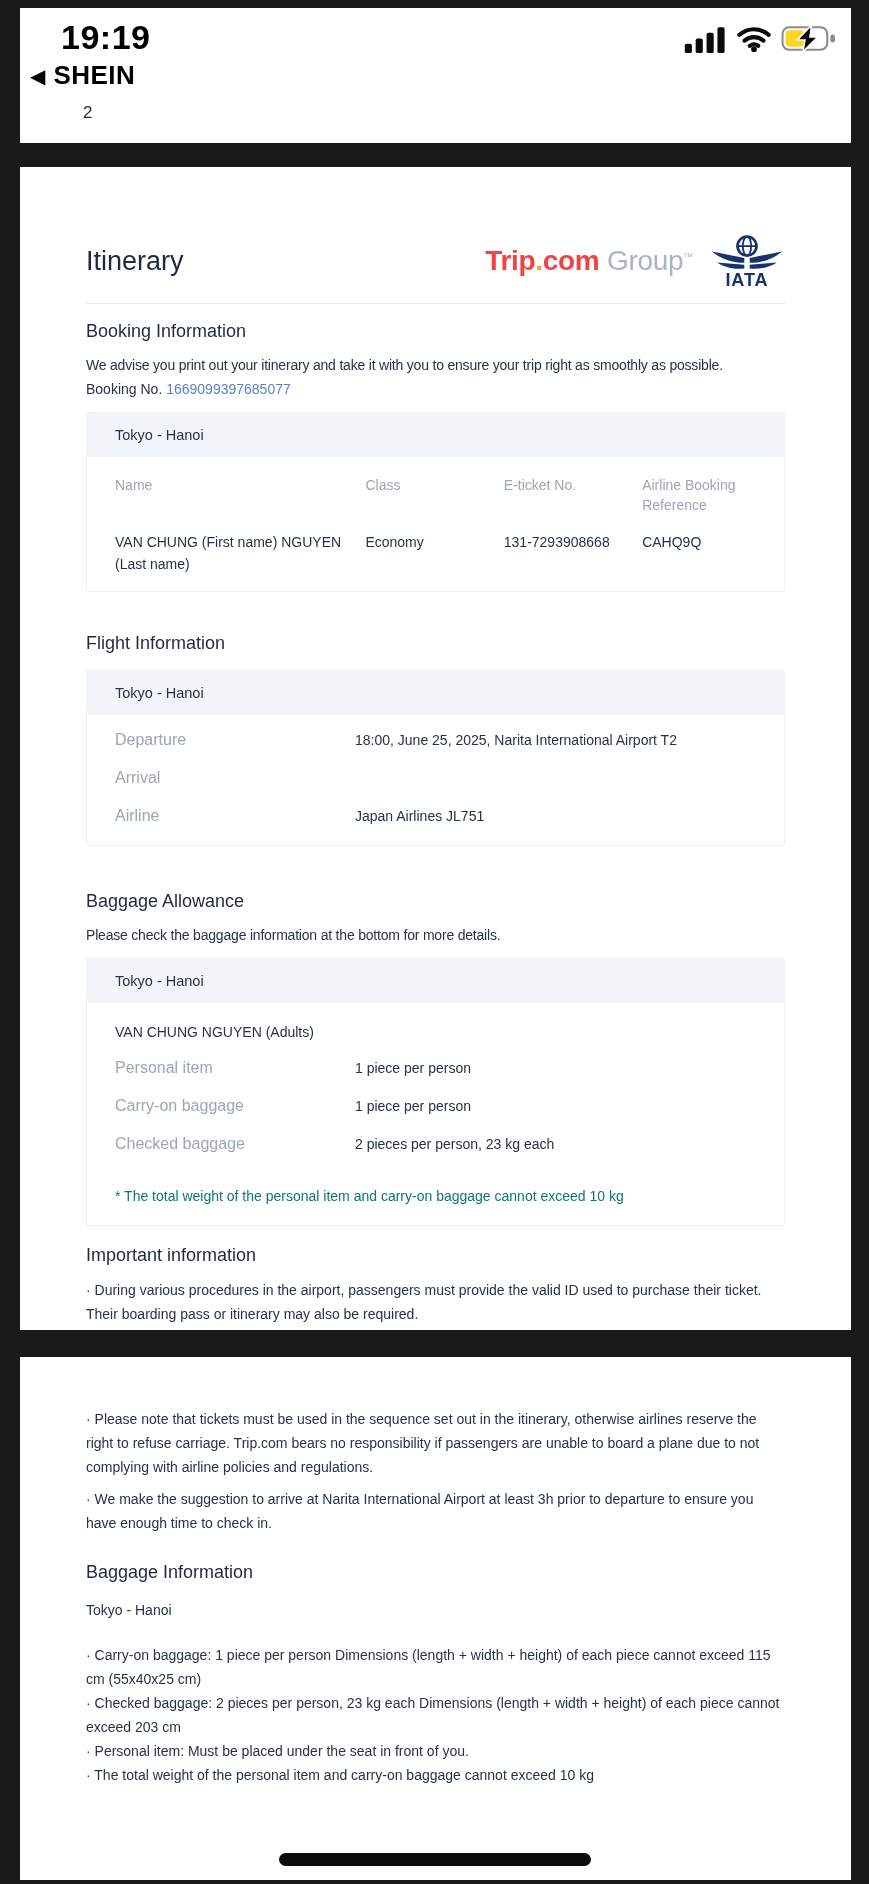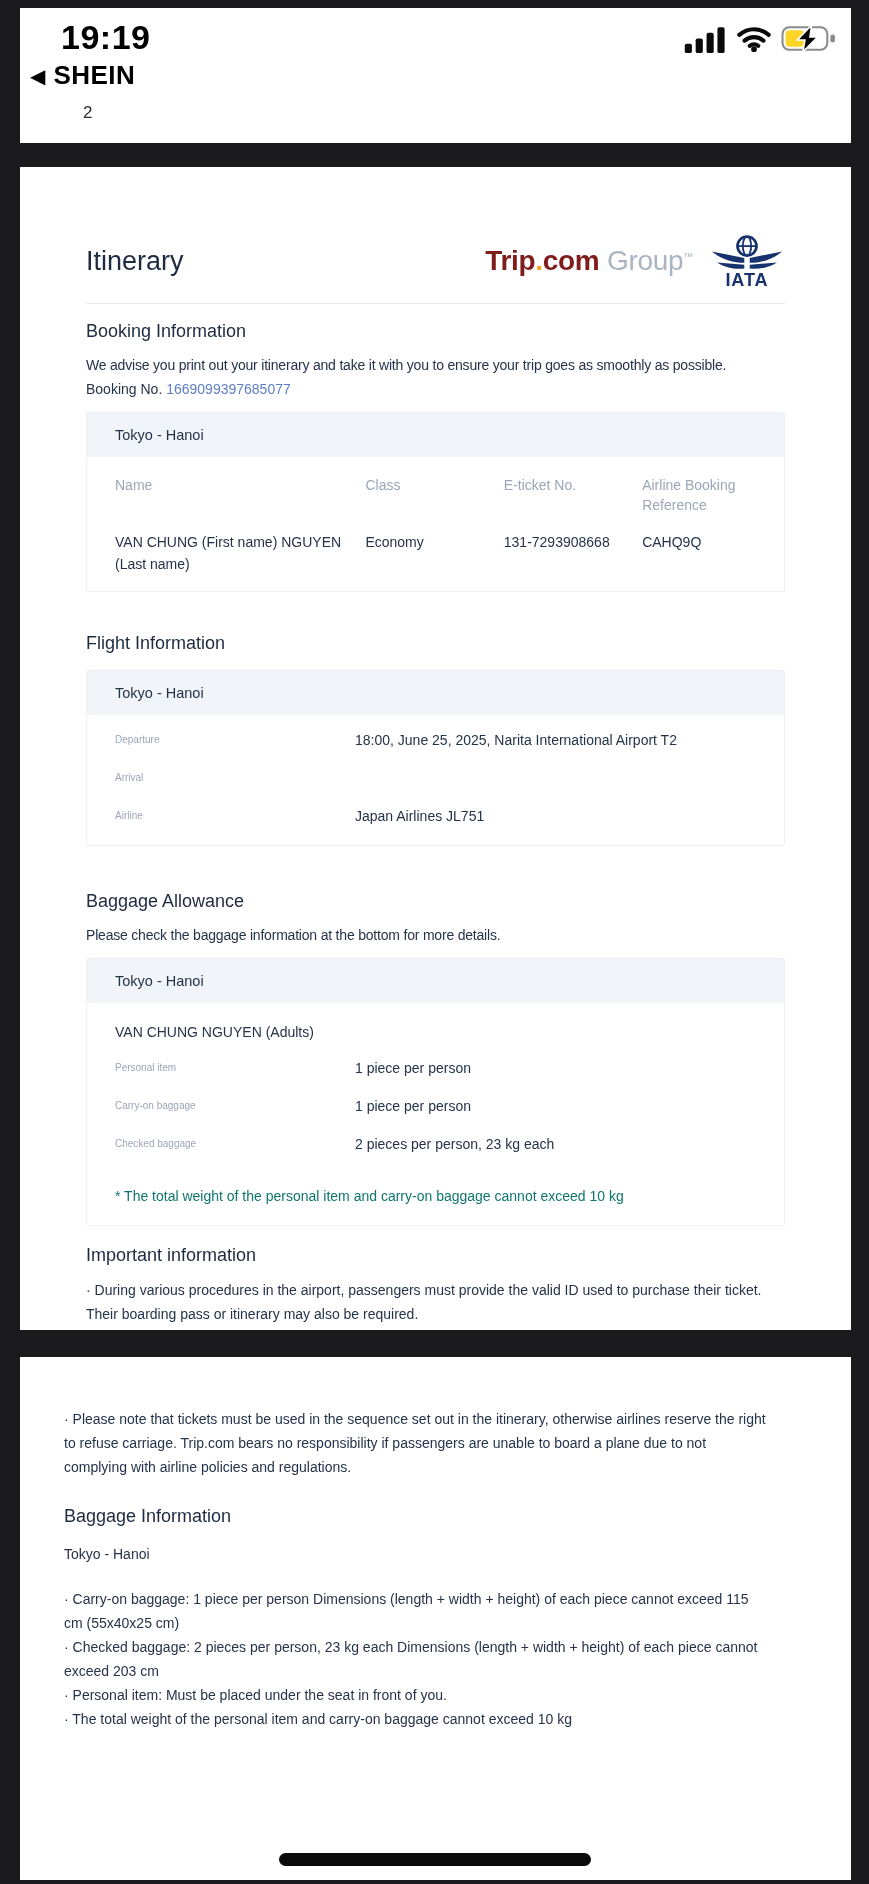--- a/index.html
+++ b/index.html
@@ -22,31 +22,31 @@
   .status-icons { position:absolute; right:13px; top:16px; display:flex;
                   align-items:center; gap:9px; }
 
   
   .page-gap-1 { height:24px; flex:none; }
   .page-gap-2 { height:27px; flex:none; }
 
   
   .page { background:#ffffff; flex:none; overflow:hidden; }
   .page1 { height:1163px; padding:68px 66px 0 66px; }
-  .page2 { flex:1; padding:50px 66px 0 44px; }
+  .page2 { flex:1; padding:50px 66px 0 66px; }
 
   .doc-text  { color:#25334a; font-size:14px; }
-  .doc-label { color:#9ba6b7; font-size:10px; }
+  .doc-label { color:#9ba6b7; font-size:16px; }
 
   
   .p1-header { display:flex; justify-content:space-between; align-items:center; height:52px; }
   .doc-title { font-size:27px; font-weight:500; color:#1d2a40; }
   .logo-cluster { display:flex; align-items:center; gap:16px; }
   .trip-logo { font-size:28px; font-weight:700; letter-spacing:-0.3px; white-space:nowrap; }
-  .t-blue  { color:#7f1d1d; }
+  .t-blue  { color:#ef4444; }
   .t-dot   { color:#f5a623; }
   .t-group { color:#a9b5c2; font-weight:400; }
   .t-tm    { color:#a9b5c2; font-size:10px; vertical-align:super; font-weight:400; }
 
   .divider { border-top:1px solid #e8e8ea; margin-top:16px; }
 
   .section-h { font-size:18px; font-weight:500; color:#1d2a40; line-height:22px; }
   .h-booking   { margin-top:16px; }
   .h-flight    { margin-top:40px; }
   .h-baggage   { margin-top:44px; }
@@ -144,21 +144,21 @@
           <path d="M45 27 L81 20 C71 28 59 32.5 45 32.5 Z" fill="#17336e"></path>
           <path d="M45 34.5 L75 32 C67 37.5 56 39.8 45 38.8 Z" fill="#17336e"></path>
           <text x="42" y="58" text-anchor="middle" font-size="20" font-weight="bold" fill="#17336e" font-family="Liberation Sans, sans-serif" letter-spacing="1">IATA</text>
         </svg>
       </div>
     </div>
 
     <div class="divider"></div>
 
     <div class="section-h h-booking">Booking Information</div>
-    <div class="advice doc-text">We advise you print out your itinerary and take it with you to ensure your trip goes as smoothly as possible.</div>
+    <div class="advice doc-text">We advise you print out your itinerary and take it with you to ensure your trip right as smoothly as possible.</div>
     <div class="booking-no-line doc-text">
       <span>Booking No.</span>
       <span class="booking-no-link">1669099397685077</span>
     </div>
 
     <div class="card">
       <div class="route-banner">Tokyo - Hanoi</div>
       <div class="pax-table">
         <div class="th">Name</div>
         <div class="th">Class</div>
@@ -213,20 +213,21 @@
 
     <div class="section-h h-important">Important information</div>
     <div class="important-p doc-text">· During various procedures in the airport, passengers must provide the valid ID used to purchase their ticket. Their boarding pass or itinerary may also be required.</div>
 
   </div>
 
   <div class="page-gap-2"></div>
 
   <div class="page page2">
     <div class="note-p doc-text">· Please note that tickets must be used in the sequence set out in the itinerary, otherwise airlines reserve the right to refuse carriage. Trip.com bears no responsibility if passengers are unable to board a plane due to not complying with airline policies and regulations.</div>
+    <div class="note-p doc-text">· We make the suggestion to arrive at Narita International Airport at least 3h prior to departure to ensure you have enough time to check in.</div>
 
     <div class="section-h h-baginfo">Baggage Information</div>
     <div class="route-plain doc-text">Tokyo - Hanoi</div>
 
     <div class="bag-items">
       <div class="bag-item doc-text">· Carry-on baggage: 1 piece per person Dimensions (length + width + height) of each piece cannot exceed 115 cm (55x40x25 cm)</div>
       <div class="bag-item doc-text">· Checked baggage: 2 pieces per person, 23 kg each Dimensions (length + width + height) of each piece cannot exceed 203 cm</div>
       <div class="bag-item doc-text">· Personal item: Must be placed under the seat in front of you.</div>
       <div class="bag-item doc-text">· The total weight of the personal item and carry-on baggage cannot exceed 10 kg</div>
     </div>

